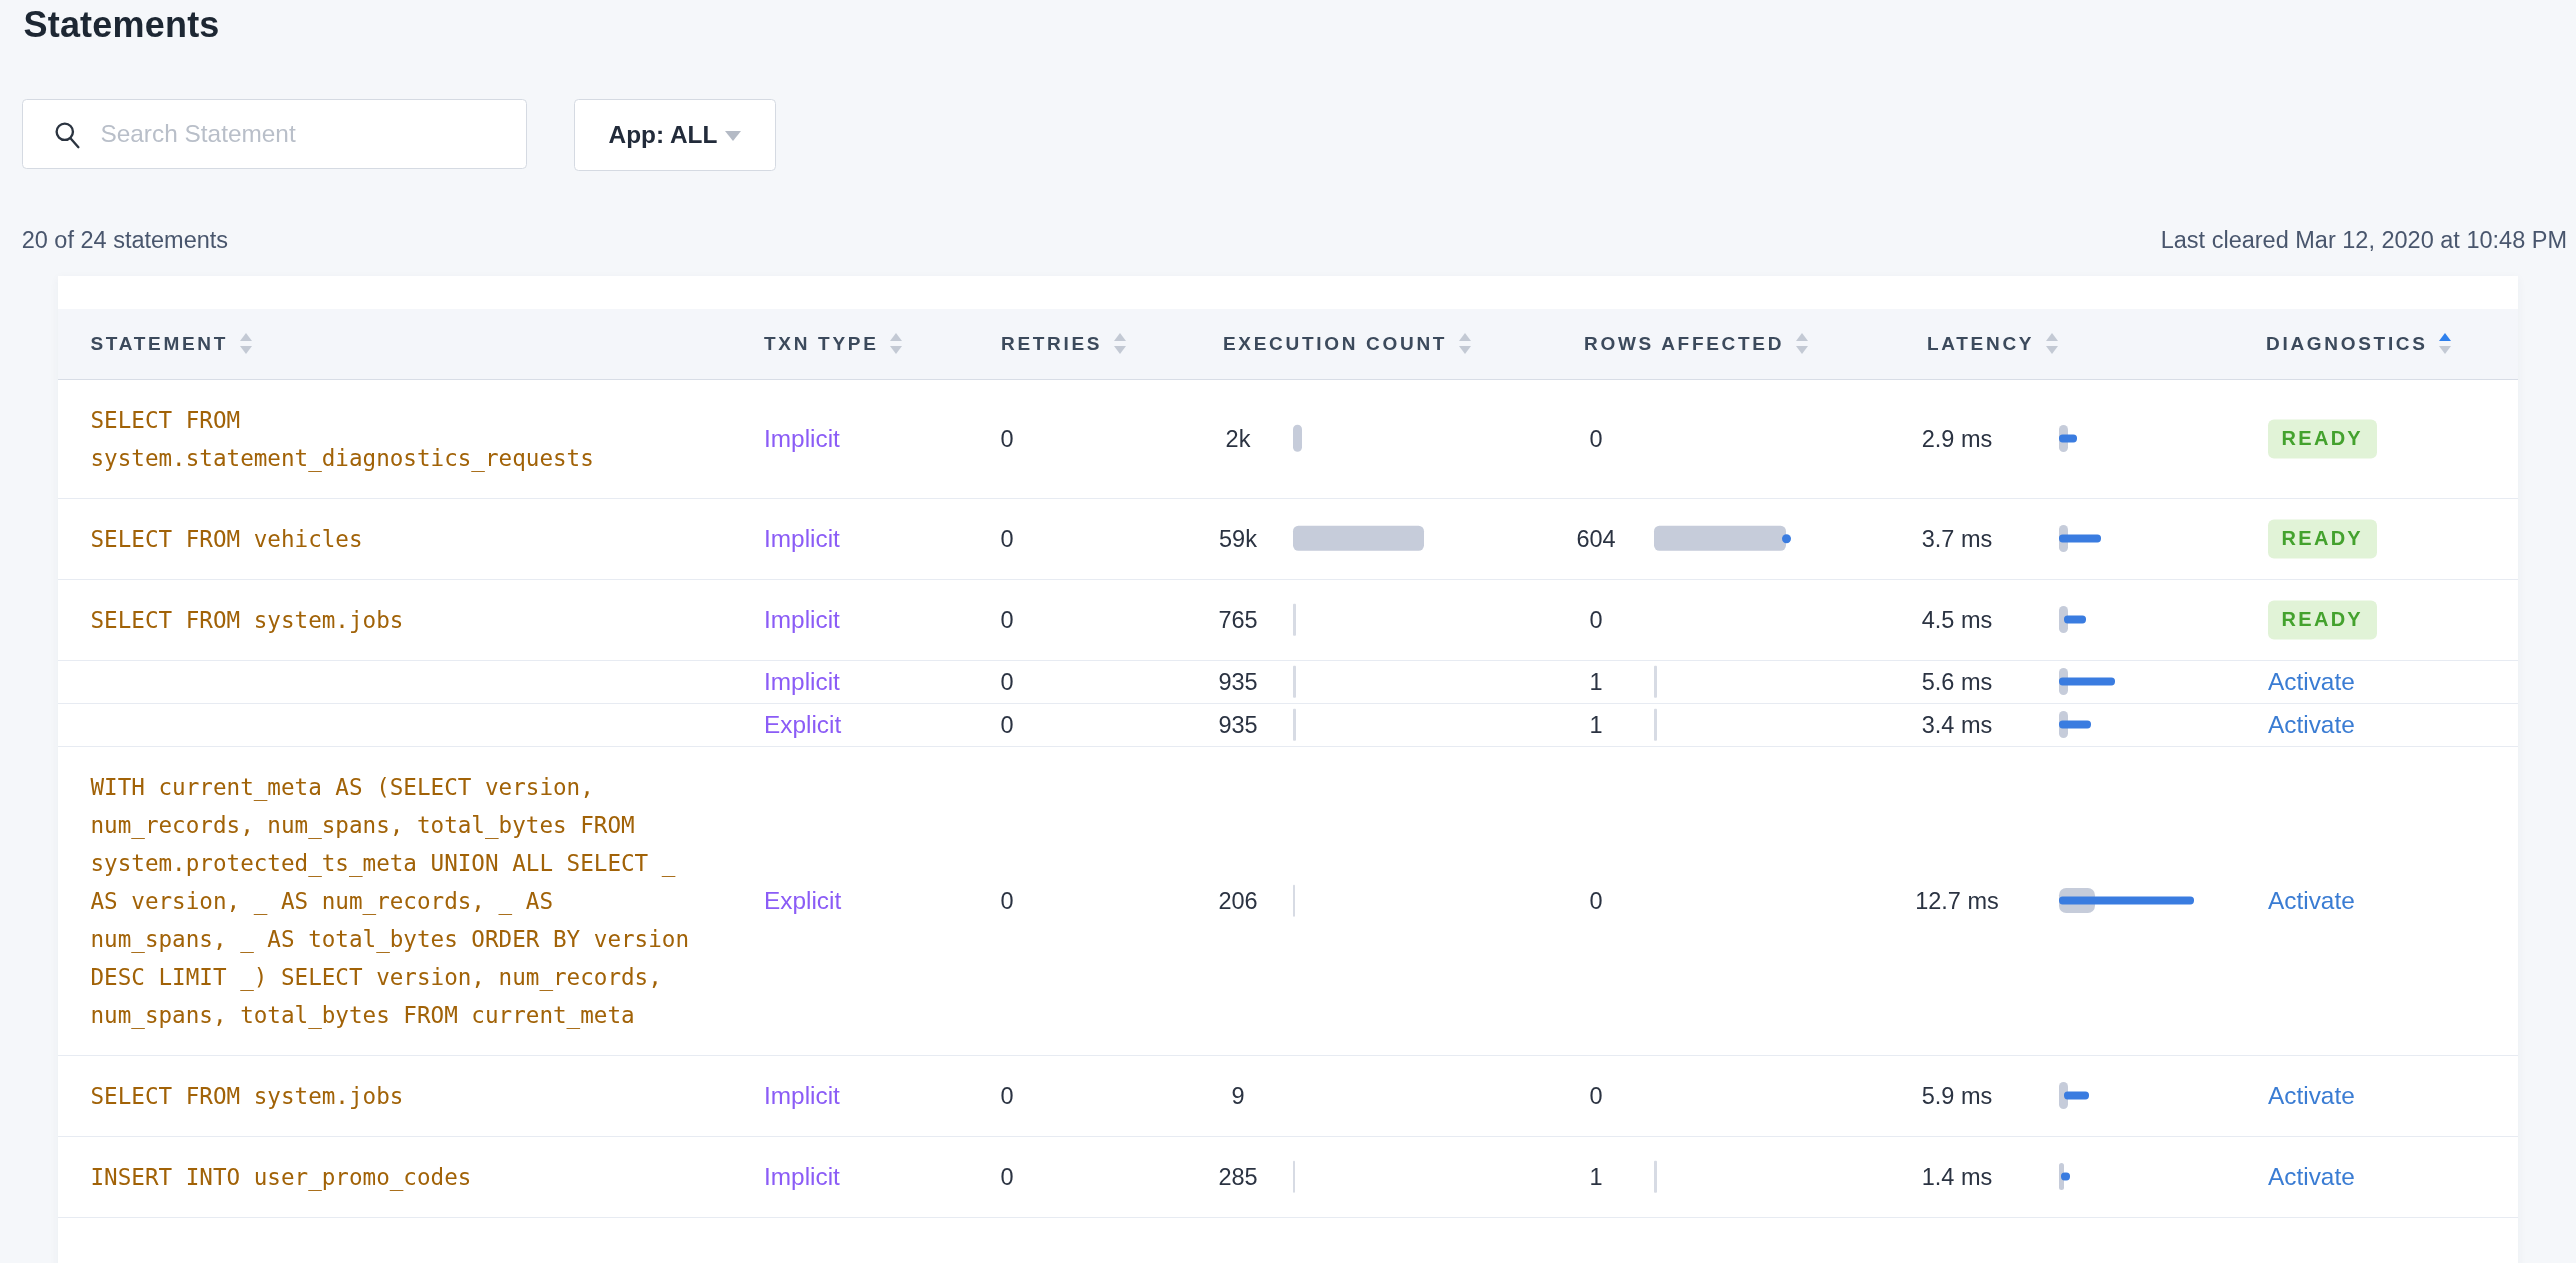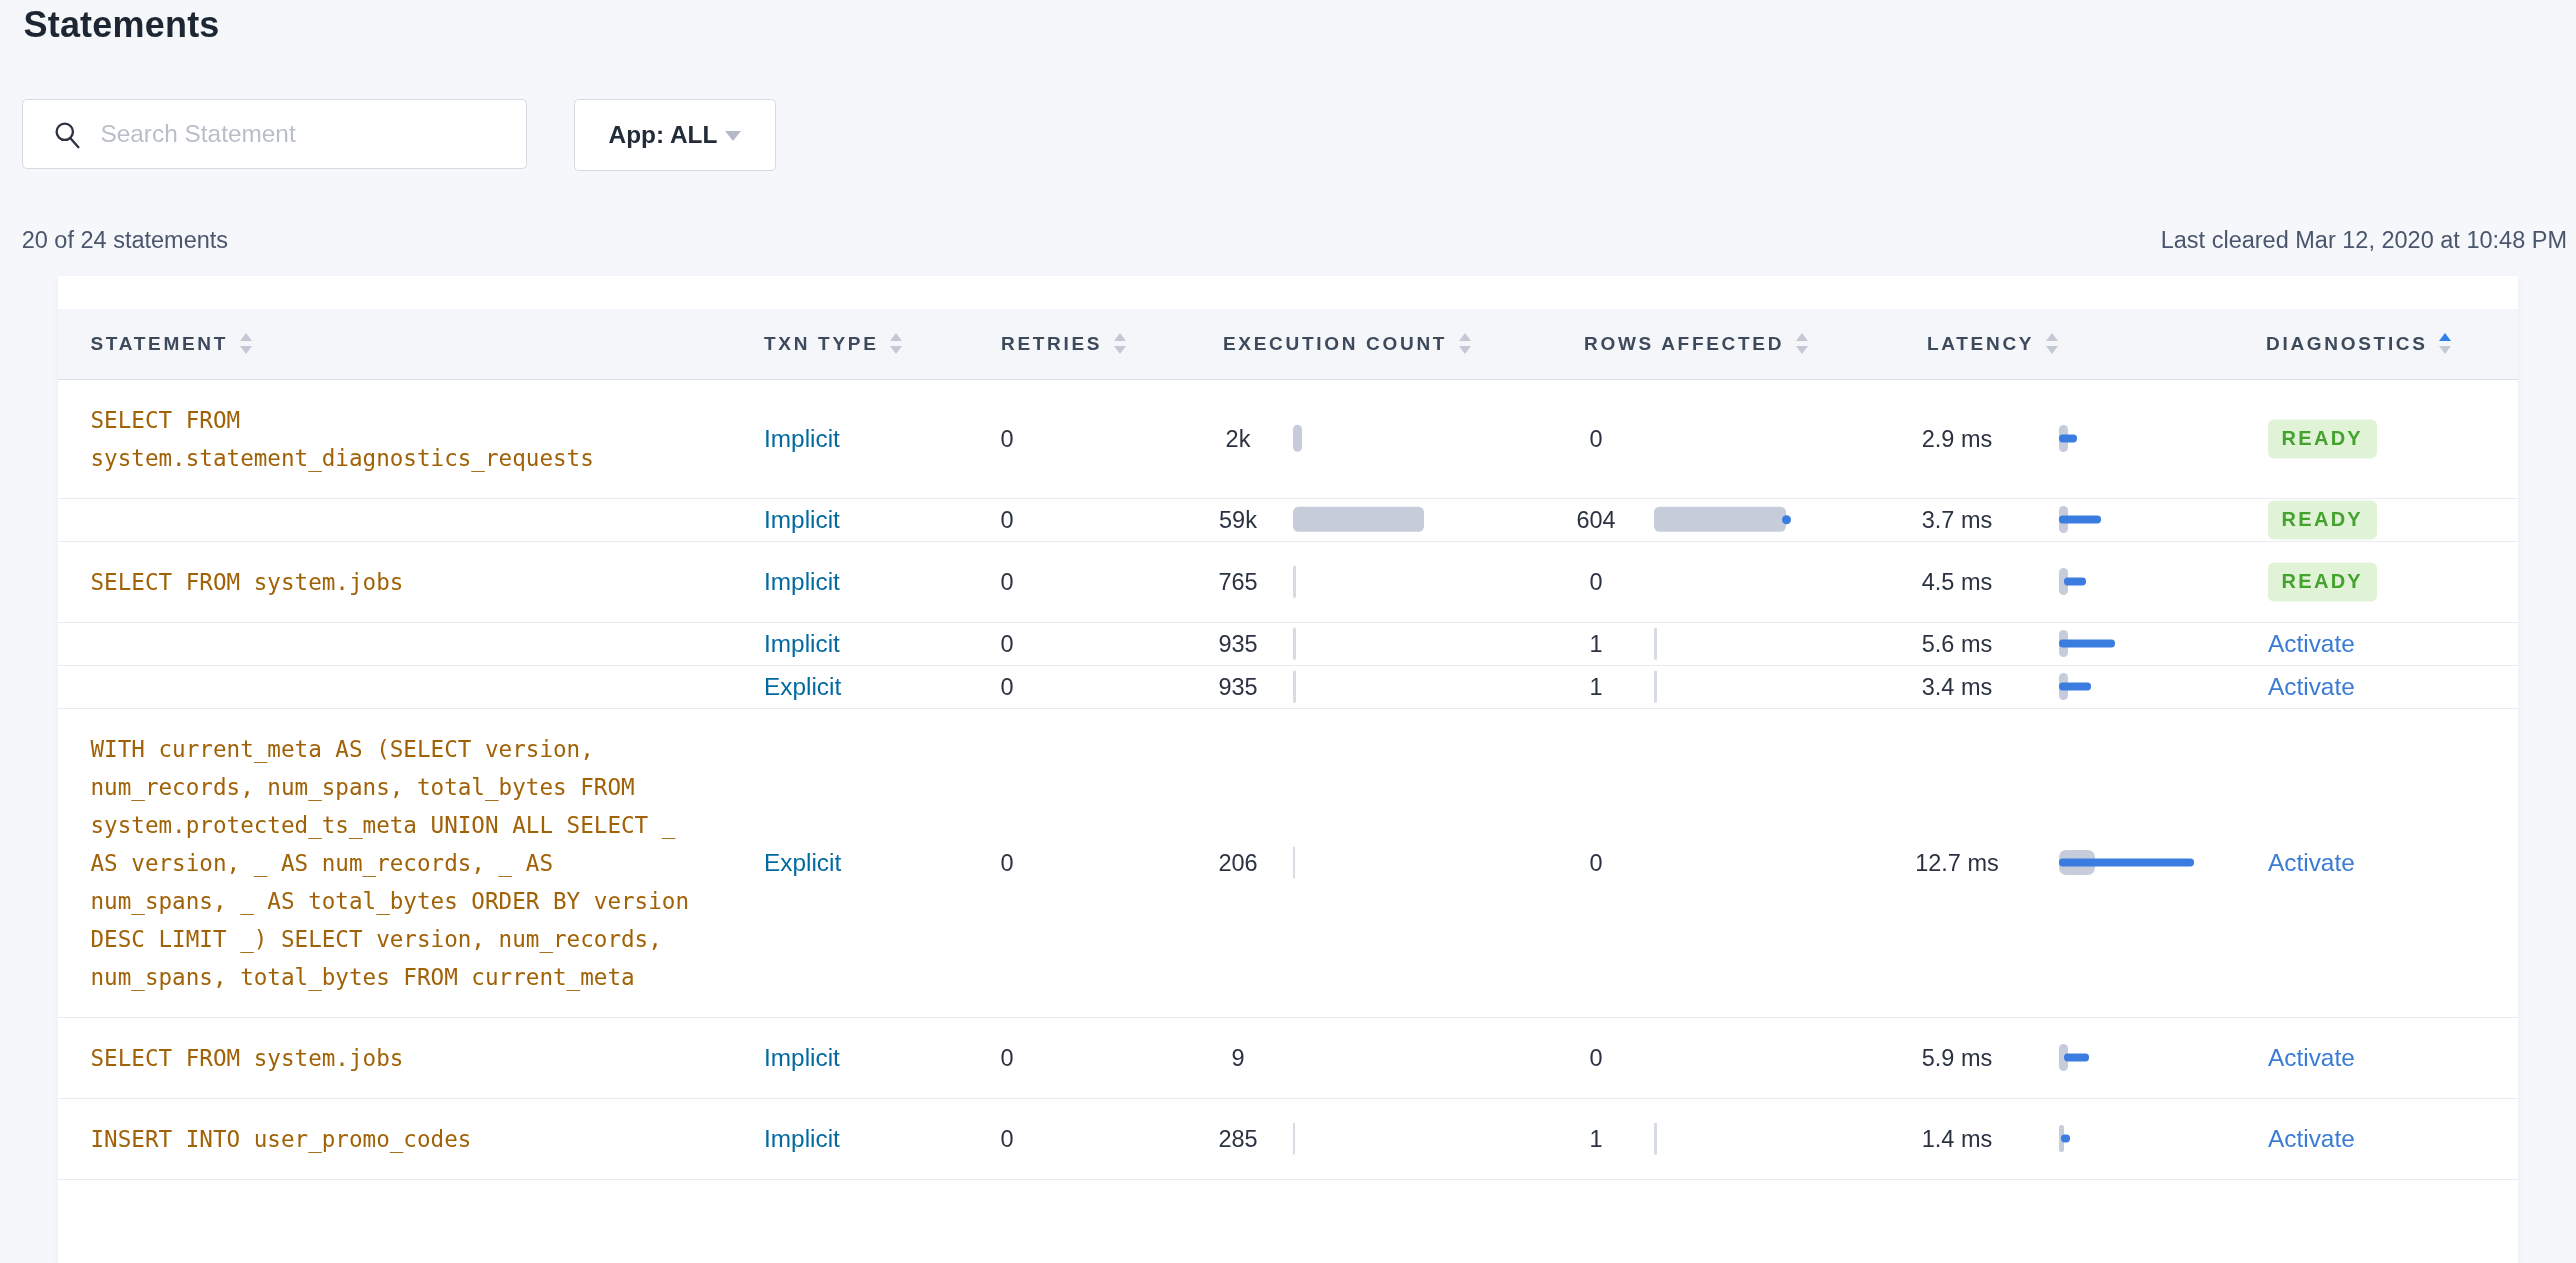--- a/index.html
+++ b/index.html
@@ -27,21 +27,21 @@
   .sorter{display:flex;flex-direction:column;align-items:center}
   .tri{width:0;height:0;border-left:6.3px solid transparent;border-right:6.3px solid transparent}
   .tri.up{border-bottom:8.1px solid #c3c9d4;margin-bottom:5.4px}
   .tri.down{border-top:8.1px solid #c3c9d4}
   .th.sorted-asc .tri.up{border-bottom-color:var(--sort-active,#2f80ed)}
   .th:nth-child(1){left:32.5px}.th:nth-child(2){left:706px}.th:nth-child(3){left:943px}
   .th:nth-child(4){left:1165px}.th:nth-child(5){left:1526px}.th:nth-child(6){left:1869px}.th:nth-child(7){left:2208px}
   .tr{position:relative;border-bottom:0.9px solid #e7ebf2;padding:21px 0}
   .c-stmt{margin-left:32.5px;width:605px;font-family:"DejaVu Sans Mono",monospace;font-size:22.6px;line-height:38px;color:#a16207;cursor:pointer;word-spacing:0}
   .td-abs{position:absolute;top:50%;transform:translateY(-50%)}
-  .c-txn{left:706px;font-size:24.4px;color:#0369a1}
+  .c-txn{left:706px;font-size:24.4px;color:#8b5cf6}
   .c-retries{left:877px;width:144px;text-align:center;font-size:23.5px;color:#2b3342}
   .c-execnum{left:1099px;width:162px;text-align:center;font-size:23.5px;color:#2b3342}
   .c-rowsnum{left:1457px;width:162px;text-align:center;font-size:23.5px;color:#2b3342}
   .c-latnum{left:1818px;width:162px;text-align:center;font-size:23.5px;color:#2b3342}
   .c-execbar{left:1235px;width:298px;height:32.5px}
   .c-rowsbar{left:1596px;width:298px;height:32.5px}
   .barwrap{display:flex;align-items:center;height:100%;position:relative}
   .gbar{background:var(--bar-gray,#c6ccda);height:25px;border-radius:5.4px}
   .bdot{position:absolute;width:9px;height:9px;border-radius:50%;background:var(--accent-blue,#3a7ce0);top:50%;transform:translateY(-50%)}
   .c-latviz{left:2001px;width:190px;height:31px}
@@ -143,20 +143,21 @@
     <div class="td-abs c-latviz">
       <div class="lpill" style="width: 9px; height: 27px; border-radius: 4.5px;"></div>
       <div class="lbar" style="left: 0px; width: 18px;"></div>
     </div>
     <div class="td-abs c-diag">
       <span class="badge">READY</span>
       
     </div>
   </div>
       <div class="tr">
+    <div class="c-stmt">SELECT FROM vehicles</div>
     <div class="td-abs c-txn">Implicit</div>
     <div class="td-abs c-retries">0</div>
     <div class="td-abs c-execnum">59k</div>
     <div class="td-abs c-execbar">
       <div class="barwrap">
             <div class="gbar" style="width: 131px;"></div>
           </div>
     </div>
     <div class="td-abs c-rowsnum">604</div>
     <div class="td-abs c-rowsbar">

